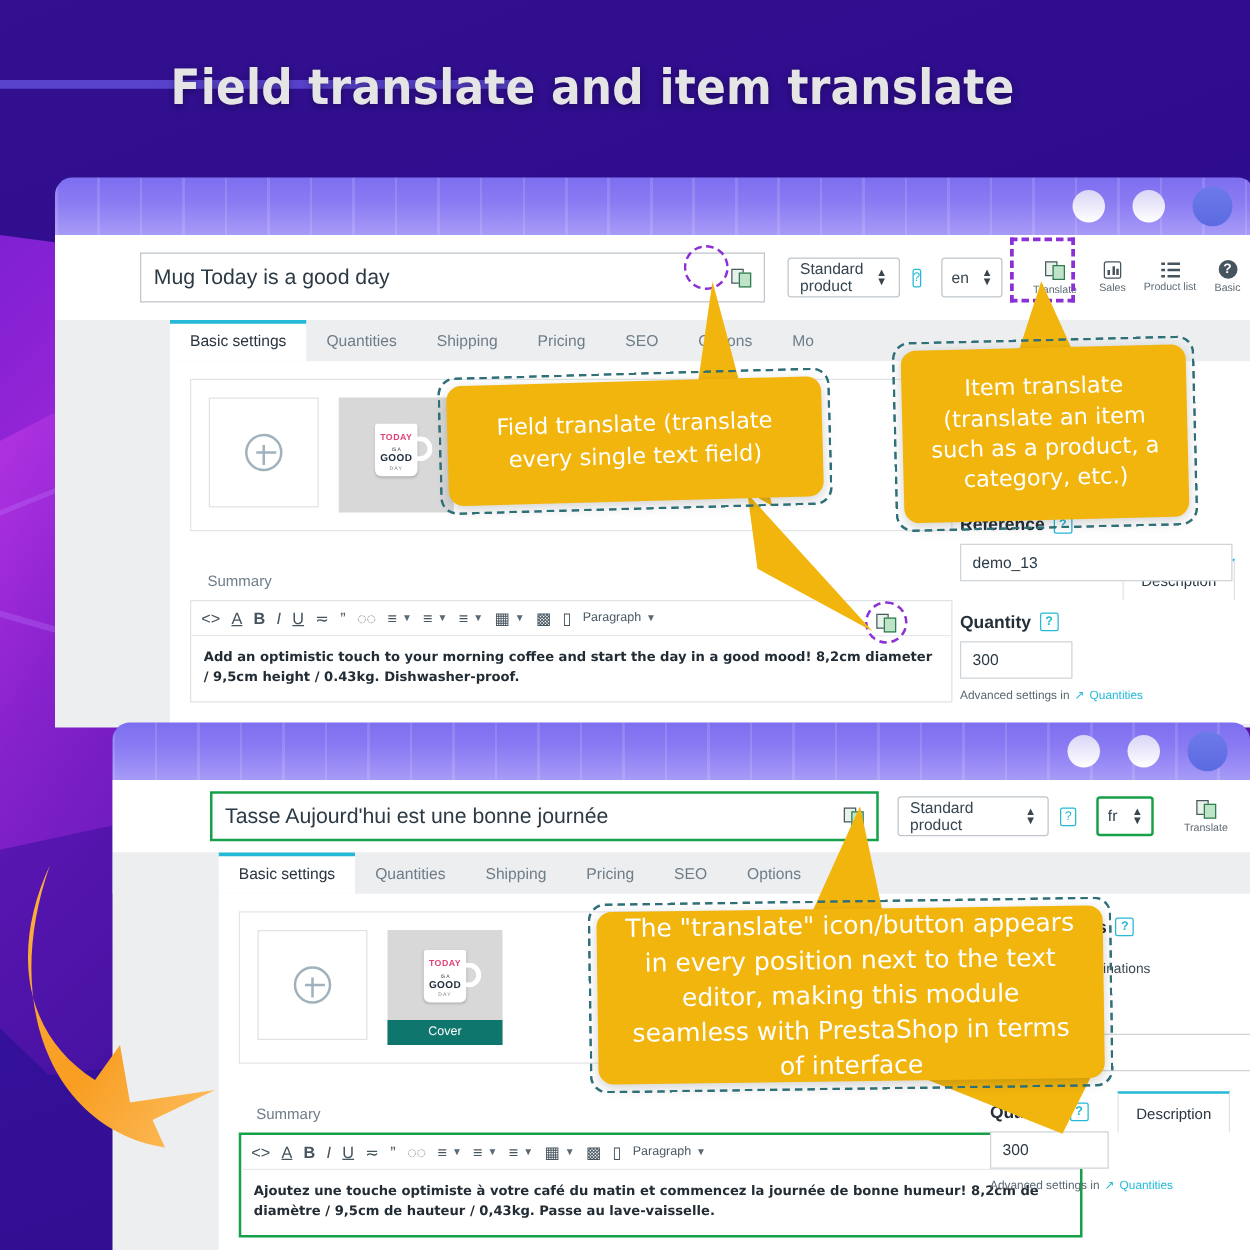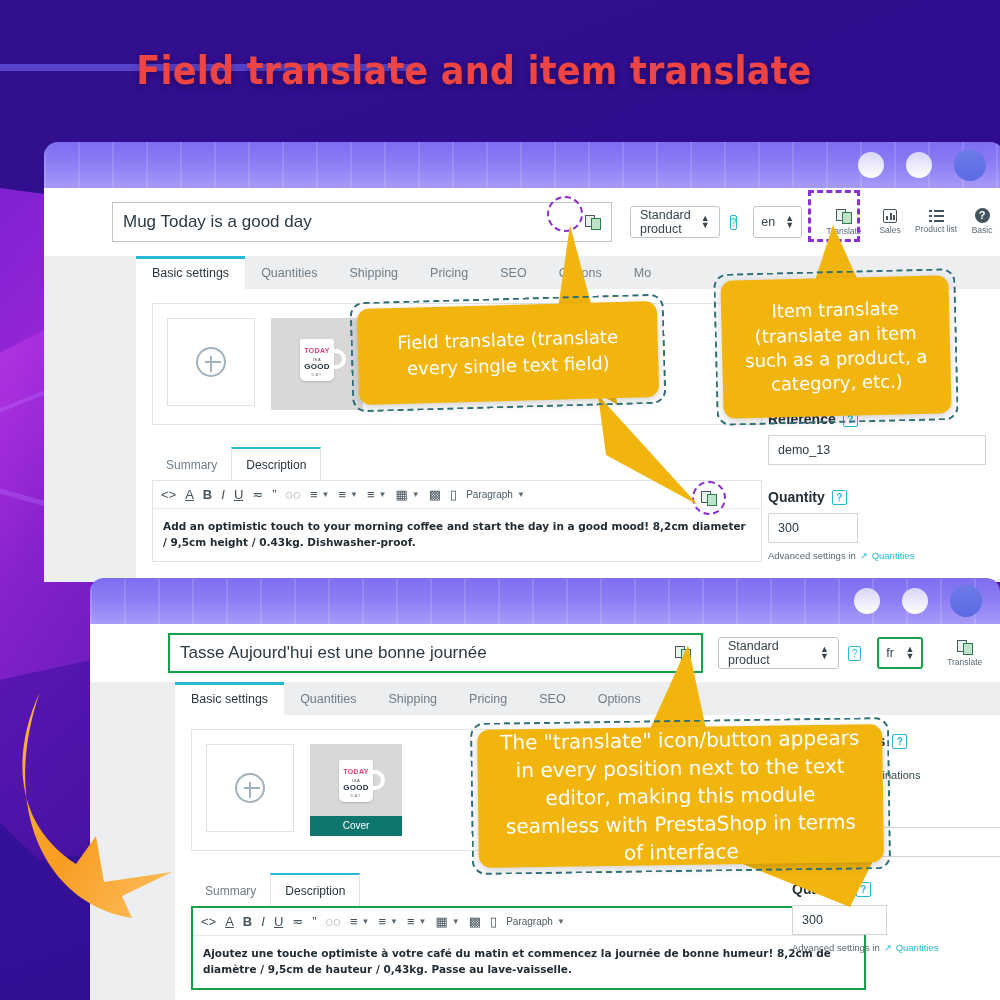--- a/index.html
+++ b/index.html
@@ -34,21 +34,21 @@
   }
   .bg-streak { position:absolute; z-index:2; background:rgba(190,120,255,.30); }
   .s1 { left:0; top:64px; width:420px; height:7px; background:rgba(120,110,255,.55); }
   .s2 { left:-10px; top:370px; width:210px; height:4px; transform:rotate(-22deg); }
   .s3 { left:-20px; top:520px; width:260px; height:5px; transform:rotate(16deg); }
   .s4 { right:0px; top:290px; width:200px; height:5px; transform:rotate(38deg); }
 
   
   .page-title {
     position:absolute; z-index:40; top:48px; left:0; width:948px; text-align:center;
-    color:#ef4444; font-size:39px; font-weight:bold; letter-spacing:.2px;
+    color:#e5e5e5; font-size:39px; font-weight:bold; letter-spacing:.2px;
     font-family:"DejaVu Sans Condensed","Liberation Sans", sans-serif;
     text-shadow:0 2px 6px rgba(0,0,0,.35);
   }
 
   
   .window { position:absolute; z-index:10; }
   .titlebar {
     height:46px; border-radius:14px 14px 0 0; position:relative; overflow:hidden;
     background:linear-gradient(180deg,#7d6ef0 0%,#8b7cf3 45%,#a79bf7 100%);
   }
@@ -127,21 +127,21 @@
   .mug .t2 { position:absolute; left:0; right:0; top:18px; text-align:center;
              font-size:4px; color:#444; }
   .mug .t3 { position:absolute; left:0; right:0; top:23px; text-align:center;
              font-size:8px; font-weight:bold; color:#1d2b3a; letter-spacing:.3px;}
   .mug .t4 { position:absolute; left:0; right:0; top:33px; text-align:center;
              font-size:4px; color:#777; letter-spacing:1px;}
   .cover-label { position:absolute; left:0; right:0; bottom:0; height:20px;
                  background:#0f766e; color:#fff; font-size:10px; text-align:center;
                  line-height:20px; }
 
-  .subtabs { display:flex; align-items:flex-end; }
+  .subtabs { display:flex; align-items:flex-end;justify-content:space-between; }
   .subtab { padding:8px 14px; font-size:12px; color:#6f7d88; }
   .subtab.active { background:#fff; border:1px solid #dfe3e6; border-bottom:none;
                    border-top:2px solid #25b9d7; color:#2a363f; padding-top:9px; }
 
   .editor { border:1px solid #dfe3e6; background:#fff; }
   .etoolbar { border-bottom:1px solid #e7eaec; padding:6px 8px; display:flex;
               align-items:center; gap:9px; font-size:12px; color:#4b5a64; }
   .etoolbar .it { color:#46545e; font-size:13px; }
   .etoolbar .dd { font-size:8px; color:#5b6a74; margin-left:-5px;}
   .etext { padding:10px 10px; font-size:10.5px; color:#222c34; line-height:1.5;

